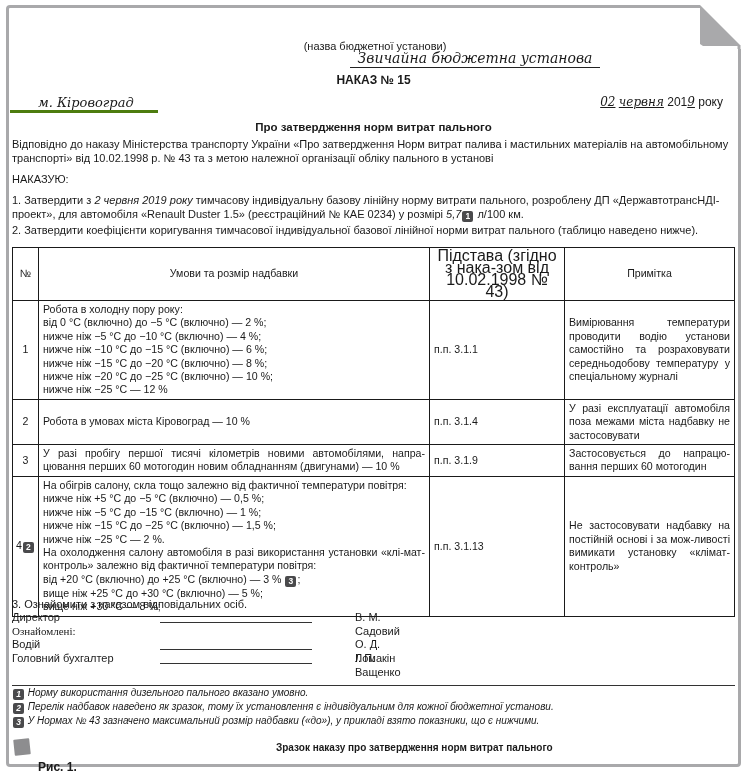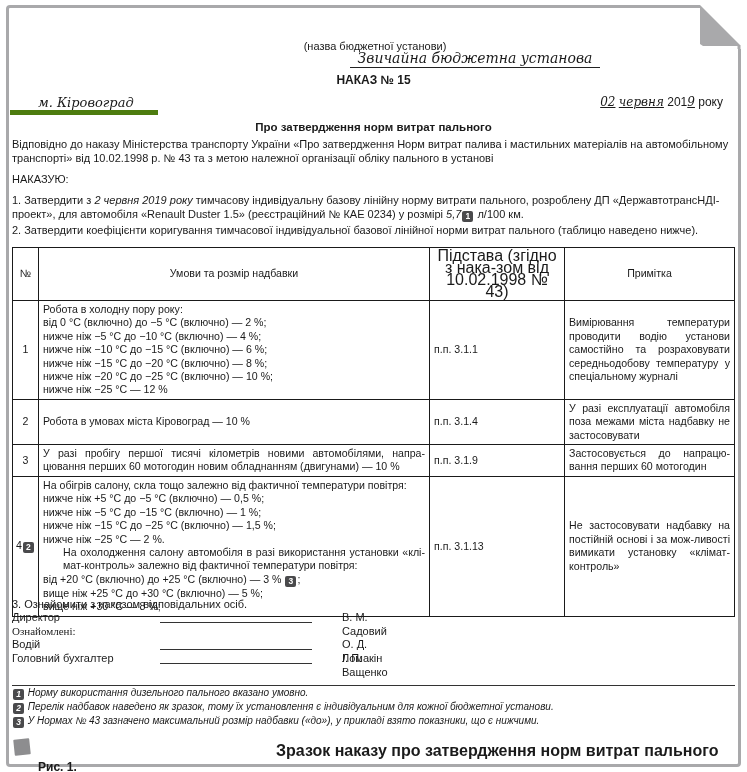--- a/index.html
+++ b/index.html
@@ -5,43 +5,43 @@
   html, body { margin:0; padding:0; background:#ffffff; }
   body { width:747px; height:772px; position:relative; overflow:hidden;
          font-family:"Liberation Sans", sans-serif; color:#1a1a1a; }
   .page { position:absolute; left:6px; top:5px; width:735px; height:762px;
           border:3px solid #a9a9ab; border-radius:4px; background:#fff; box-sizing:border-box; }
   .abs { position:absolute; }
   .script { font-family:"DejaVu Serif", serif; font-style:italic; }
   .org { left:350px; top:24px; width:250px; text-align:center; font-size:14px; border-bottom:1px solid #222; padding-bottom:1px;margin-top:26px; }
   .org-caption { left:300px; top:40px; width:150px; text-align:center; font-size:11px; }
   .title { left:0; width:747px; top:73px; text-align:center; font-size:12px; font-weight:bold; }
-  .city { left:10px; top:95px; width:148px; font-size:13px; border-bottom:5px solid #4d7c0f; padding-left:28px; box-sizing:border-box; }
+  .city { left:10px; top:95px; width:148px; font-size:13px; border-bottom:3px solid #4d7c0f; padding-left:28px; box-sizing:border-box; }
   .date { right:24px; top:95px; font-size:12px; }
   .date u { font-family:"DejaVu Serif", serif; font-style:italic; }
   .subtitle { left:0; width:747px; top:121px; text-align:center; font-size:11.5px; font-weight:bold; }
   .para { left:12px; width:725px; font-size:11px; line-height:14px; }
   .badge { display:inline-block; width:11px; height:11px; line-height:11px; background:#4a4a4c; color:#fff;
            font-size:8.5px; font-weight:bold; text-align:center; border-radius:2px; vertical-align:-1px; margin:0 1px; }
   table.norms { position:absolute; left:12px; top:247px; width:723px; border-collapse:collapse; font-size:10.6px; line-height:13.4px; }
   table.norms td, table.norms th { border:1px solid #1a1a1a; vertical-align:middle; padding:2px 4px; }
   table.norms th { font-weight:normal; text-align:center; height:24px; }
   .c-no { width:17px; text-align:center; }
   .c-cond { width:382px; }
   .c-basis { width:126px; }
-  .c-note { text-align:justify;margin-left:20px; }
+  .c-note { text-align:justify; }
   .sign { left:12px; top:598px; font-size:11px; line-height:13.5px; }
   .sign-row { position:absolute; left:0; white-space:nowrap; }
   .sign-line { position:absolute; left:148px; width:152px; border-bottom:1px solid #333; height:11px; }
-  .sign-name { position:absolute; left:330px; }
+  .sign-name { position:absolute; left:343px; }
   .fn-rule { left:12px; width:723px; top:685px; border-top:1px solid #333; height:0; }
   .fn { left:12px; font-size:10px; font-style:italic; line-height:14.5px; }
   .fig-icon { left:14px; top:739px; width:16px; height:16px; background:#8d8d8f; transform:rotate(-6deg); border-radius:1px; }
   .fig-label { left:38px; top:760px; font-size:12px; font-weight:bold; }
-  .fig-caption { left:276px; top:742px; font-size:16px; font-weight:bold; }
+  .fig-caption { left:276px; top:742px; font-size:10px; font-weight:bold; }
 </style>
 </head>
 <body>
 
 <div class="page"></div>
 <svg class="abs" style="left:700px;top:5px;" width="42" height="44">
   <rect x="0" y="0" width="42" height="44" fill="#ffffff"></rect>
   <polygon points="0,0 0,39 3,41 41,41" fill="#a9a9ab"></polygon>
   <line x1="0" y1="1.5" x2="0" y2="1.5" stroke="#a9a9ab"></line>
   <line x1="39" y1="41" x2="39" y2="44" stroke="#a9a9ab" stroke-width="3"></line>

